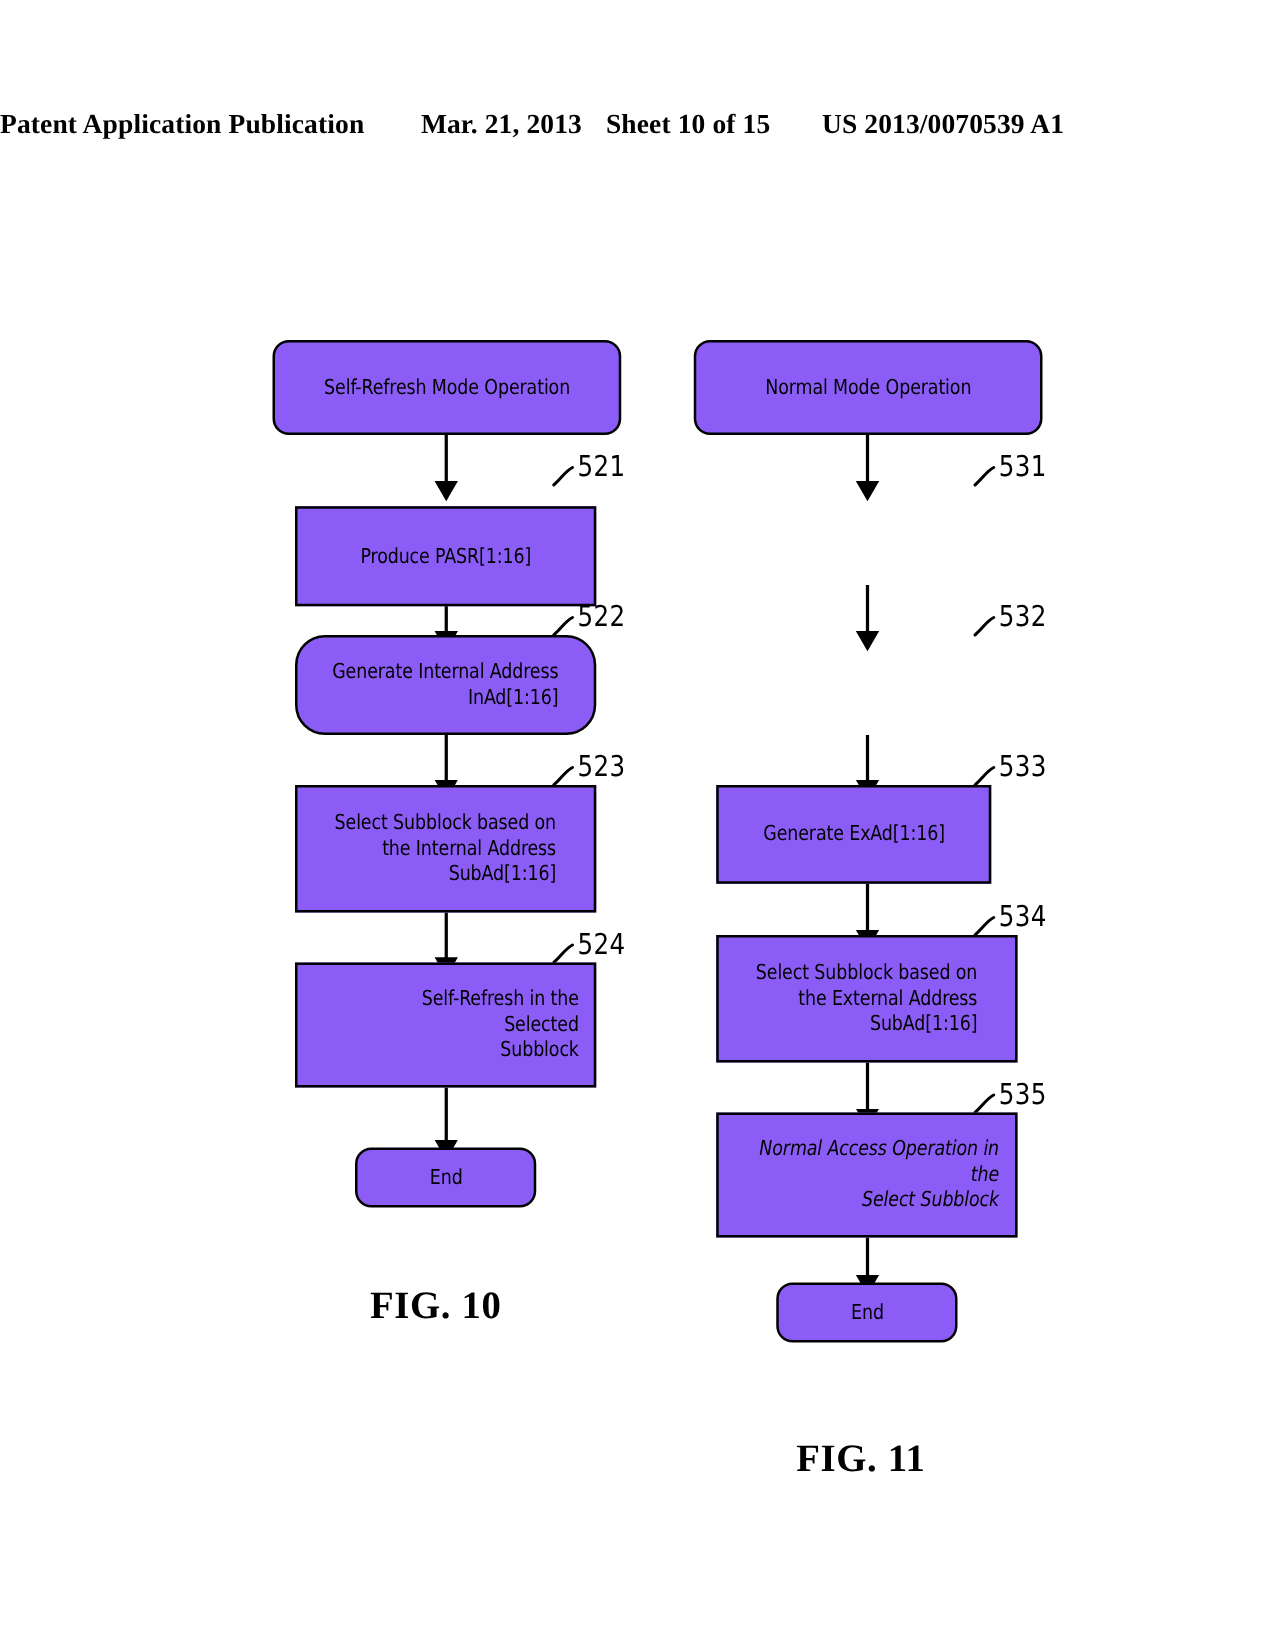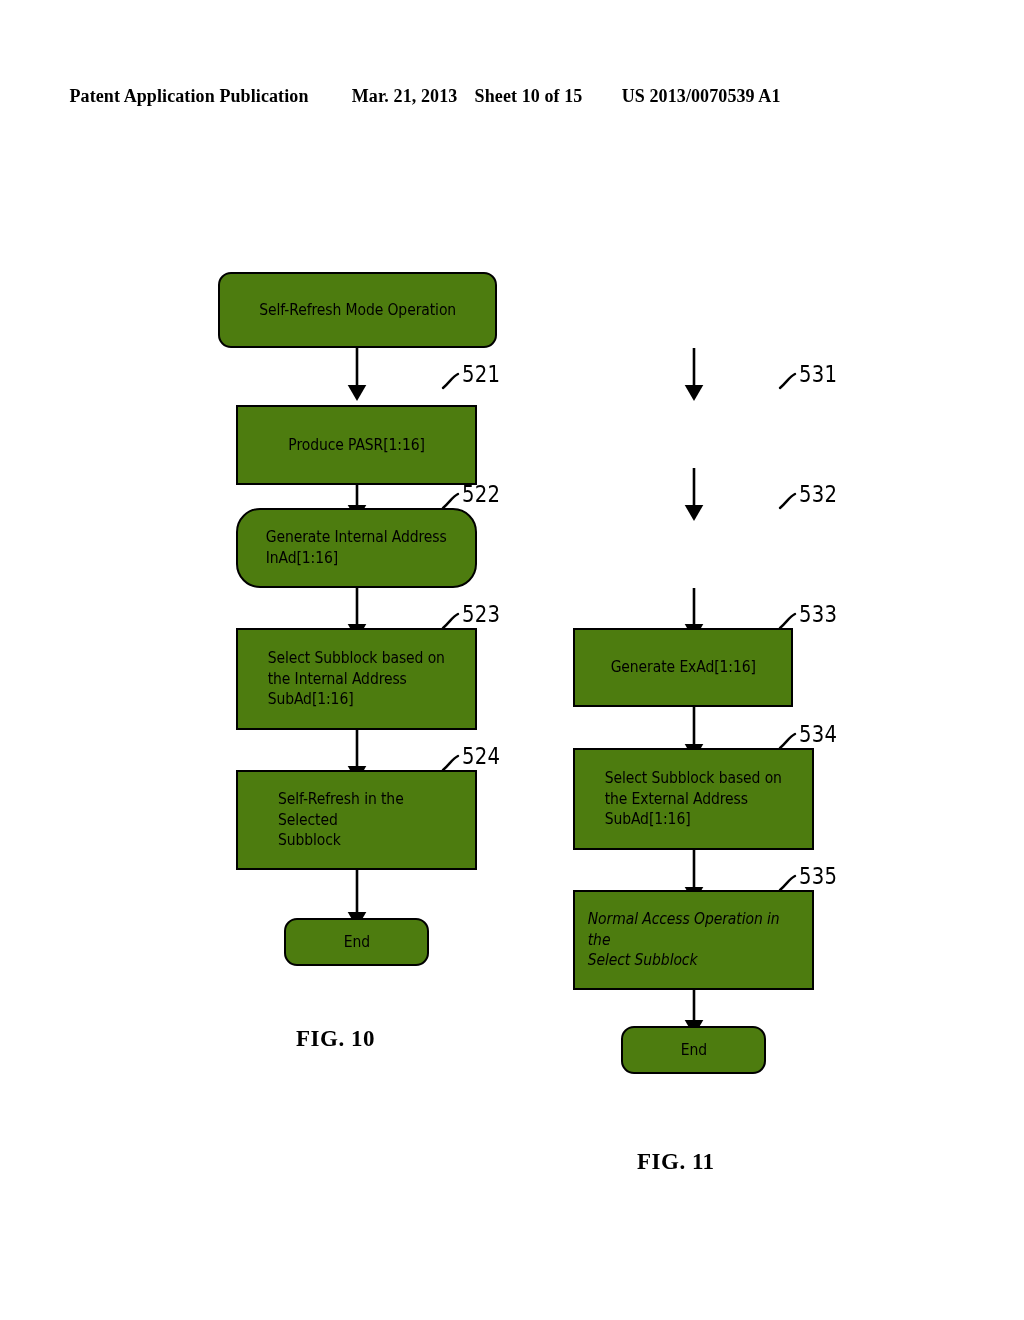--- a/index.html
+++ b/index.html
@@ -19,21 +19,21 @@
 
   
   #pub-header {
     position: absolute;
     left: 0;
     top: 86px;
     width: 850px;
     text-align: center;
     font-family: "Liberation Serif", serif;
     font-weight: bold;
-    font-size: 18px;
+    font-size: 22px;
     letter-spacing: 0.1px;
     white-space: nowrap;
   }
   #pub-header .seg { display: inline-block; vertical-align: baseline; }
   .gap-lg { display: inline-block; width: 34px; }
   .gap-md { display: inline-block; width: 30px; }
   .gap-sm { display: inline-block; width: 8px; }
 
   
   #figure-area {
@@ -41,25 +41,25 @@
     left: 0;
     top: 0;
     width: 1024px;
     height: 1320px;
   }
 
   .node {
     position: absolute;
     box-sizing: border-box;
     border: 2.6px solid #000;
-    background: #4d7c0f;
+    background: #8b5cf6;
     display: flex;
     align-items: center;
     justify-content: center;
-    text-align: left;
+    text-align: right;
   }
   .node .node-text {
     font-family: "Liberation Sans Narrow", "DejaVu Sans Condensed", "Liberation Sans", sans-serif;
     font-size: 16.5px;
     line-height: 1.26;
     letter-spacing: -0.1px;
     transform: scaleX(0.94);
     white-space: pre-line;
     padding: 0 6px;
   }
@@ -76,21 +76,21 @@
     letter-spacing: 0.3px;
     transform: scaleX(0.95);
     transform-origin: left center;
     color: #000;
   }
 
   .fig-caption {
     position: absolute;
     font-family: "Liberation Serif", serif;
     font-weight: bold;
-    font-size: 23px;
+    font-size: 31px;
     letter-spacing: 0.5px;
     white-space: nowrap;
   }
 
   svg.overlay {
     position: absolute;
     left: 0;
     top: 0;
     width: 1024px;
     height: 1320px;
@@ -176,20 +176,23 @@
 Subblock</span>
   </div>
   <div class="refnum" style="left:462px; top:745px;">524</div>
 
   <div class="node terminal" style="left:284px; top:918px; width:145px; height:48px;">
     <span class="node-text">End</span>
   </div>
 
   <div class="fig-caption" style="left:296px; top:1026px;">FIG. 10</div>
 
+  <div class="node terminal" style="left:555px; top:272px; width:279px; height:76px;">
+    <span class="node-text">Normal Mode Operation</span>
+  </div>
 
   <div class="refnum" style="left:799px; top:363px;">531</div>
 
   <div class="refnum" style="left:799px; top:483px;">532</div>
 
   <div class="node" style="left:573px; top:628px; width:220px; height:79px;">
     <span class="node-text">Generate ExAd[1:16]</span>
   </div>
   <div class="refnum" style="left:799px; top:603px;">533</div>
 

